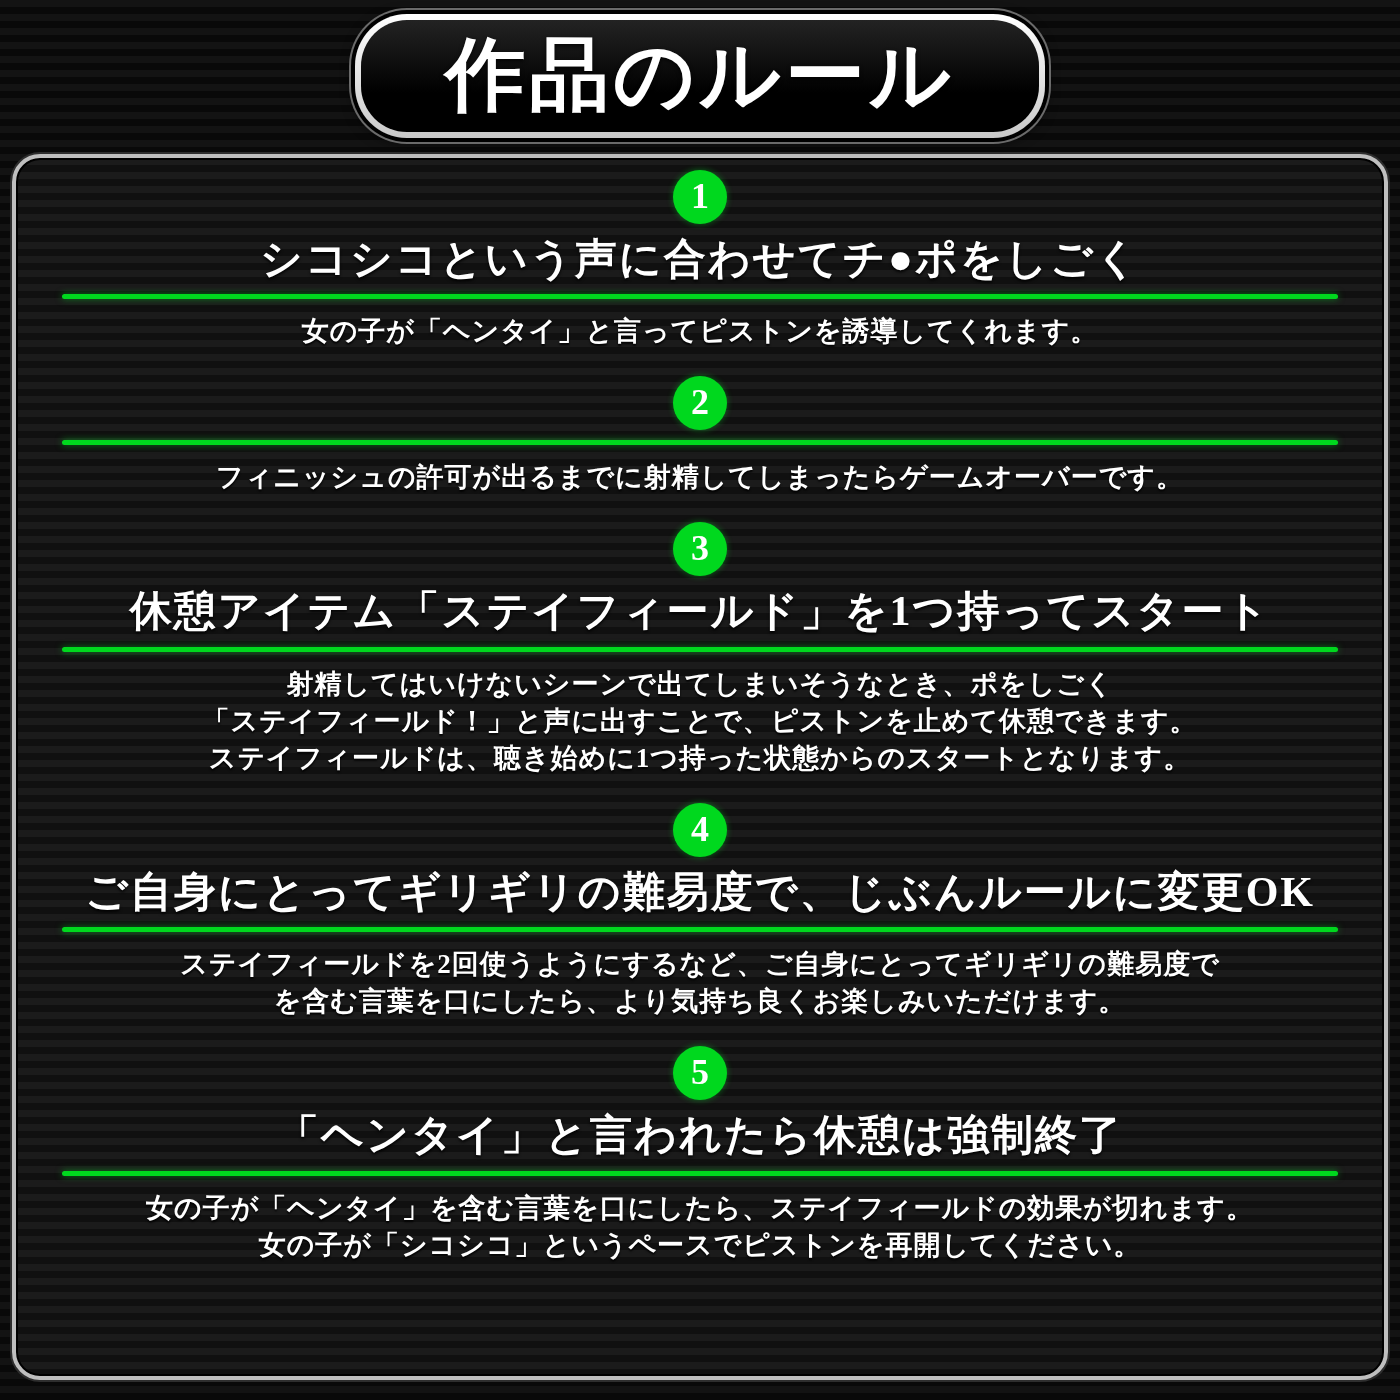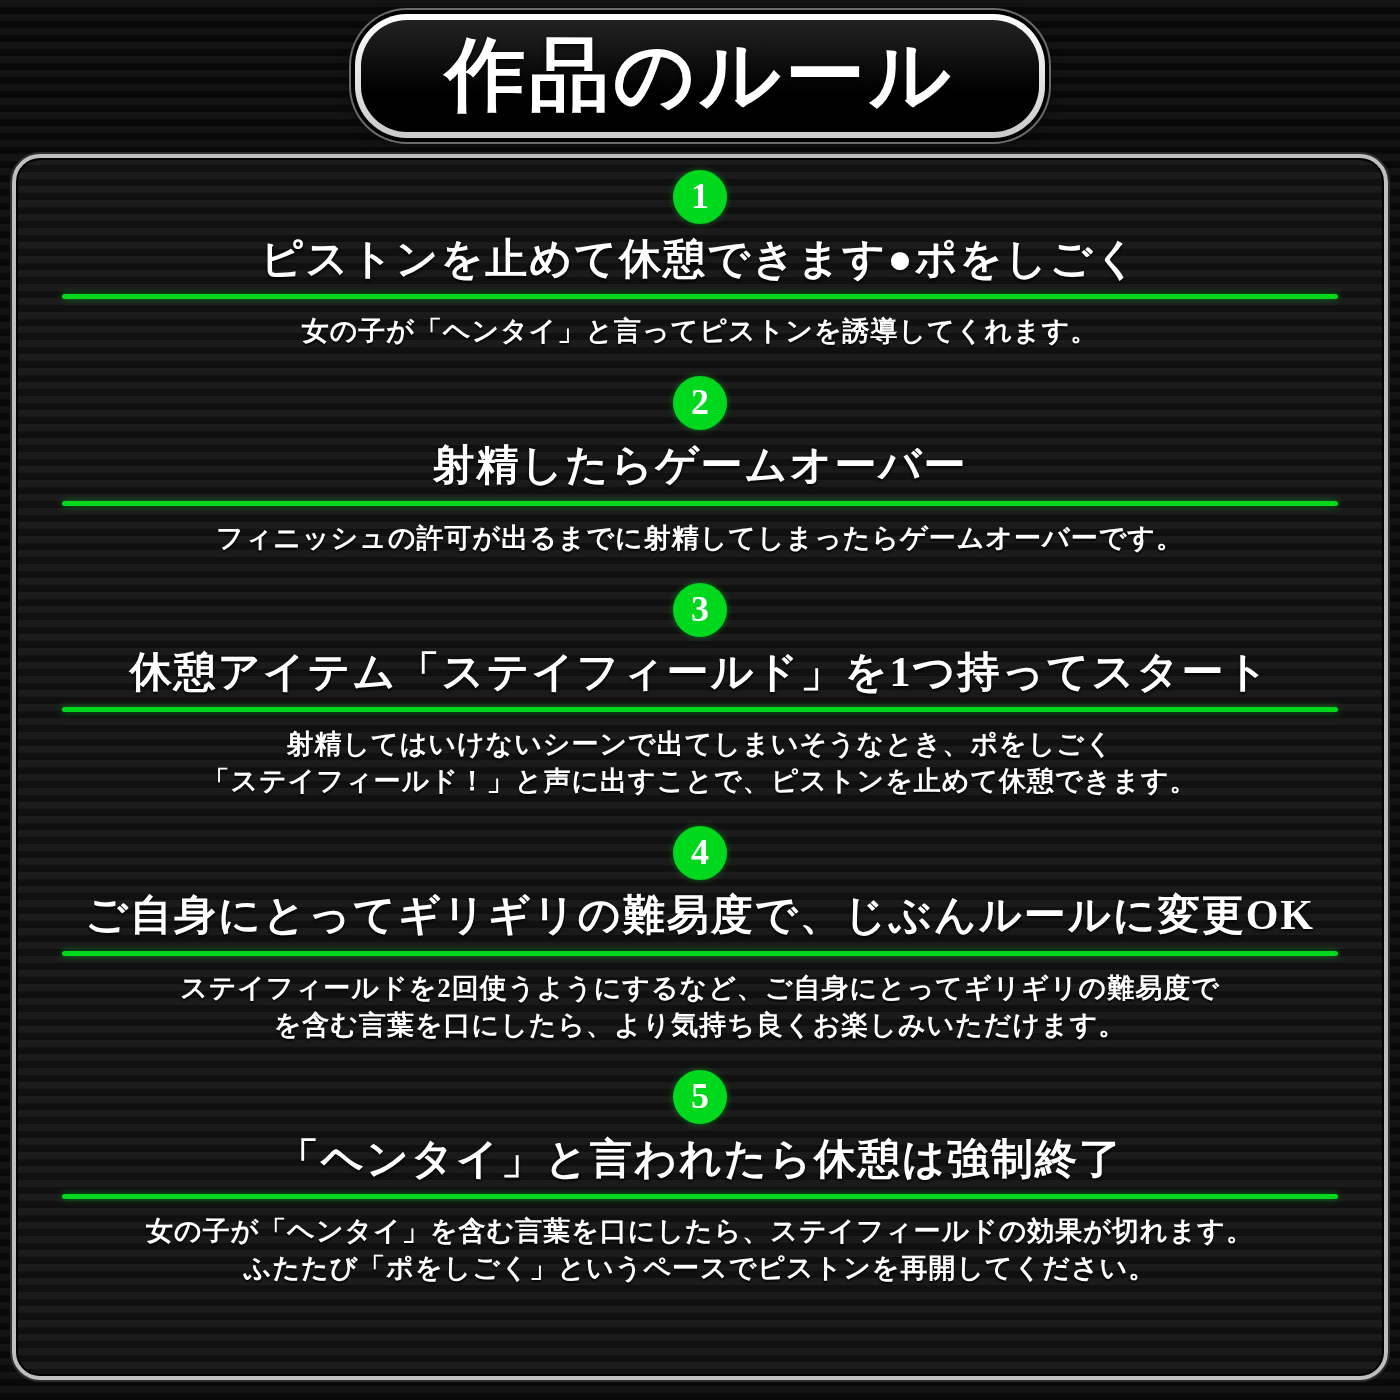--- a/index.html
+++ b/index.html
@@ -112,58 +112,58 @@
       </div>
     </div>
   </header>
 
   <main class="rules-box">
 
     <section class="rule">
       <div class="num-circle">
         <span>1</span>
       </div>
-      <h2 class="rule-heading">ピストンを止めて休憩できます●ポをしごく</h2>
+      <h2 class="rule-heading">シコシコという声に合わせてチ●ポをしごく</h2>
       <div class="rule-divider"></div>
       <p class="rule-body">女の子が「ヘンタイ」と言ってピストンを誘導してくれます。</p>
     </section>
 
     <section class="rule">
       <div class="num-circle">
         <span>2</span>
       </div>
-      <h2 class="rule-heading">射精したらゲームオーバー</h2>
       <div class="rule-divider"></div>
       <p class="rule-body">フィニッシュの許可が出るまでに射精してしまったらゲームオーバーです。</p>
     </section>
 
     <section class="rule">
       <div class="num-circle">
         <span>3</span>
       </div>
       <h2 class="rule-heading">休憩アイテム「ステイフィールド」を1つ持ってスタート</h2>
       <div class="rule-divider"></div>
       <p class="rule-body">射精してはいけないシーンで出てしまいそうなとき、ポをしごく</p>
       <p class="rule-body">「ステイフィールド！」と声に出すことで、ピストンを止めて休憩できます。</p>
+      <p class="rule-body">ステイフィールドは、聴き始めに1つ持った状態からのスタートとなります。</p>
     </section>
 
     <section class="rule">
       <div class="num-circle">
         <span>4</span>
       </div>
       <h2 class="rule-heading">ご自身にとってギリギリの難易度で、じぶんルールに変更OK</h2>
       <div class="rule-divider"></div>
       <p class="rule-body">ステイフィールドを2回使うようにするなど、ご自身にとってギリギリの難易度で</p>
       <p class="rule-body">を含む言葉を口にしたら、より気持ち良くお楽しみいただけます。</p>
     </section>
 
     <section class="rule">
       <div class="num-circle">
         <span>5</span>
       </div>
       <h2 class="rule-heading">「ヘンタイ」と言われたら休憩は強制終了</h2>
       <div class="rule-divider"></div>
       <p class="rule-body">女の子が「ヘンタイ」を含む言葉を口にしたら、ステイフィールドの効果が切れます。</p>
-      <p class="rule-body">ふたたび「ポをしごく」というペースでピストンを再開してください。</p>
+      <p class="rule-body">女の子が「シコシコ」というペースでピストンを再開してください。</p>
     </section>
 
   </main>
 </div>
 
 </body></html>

